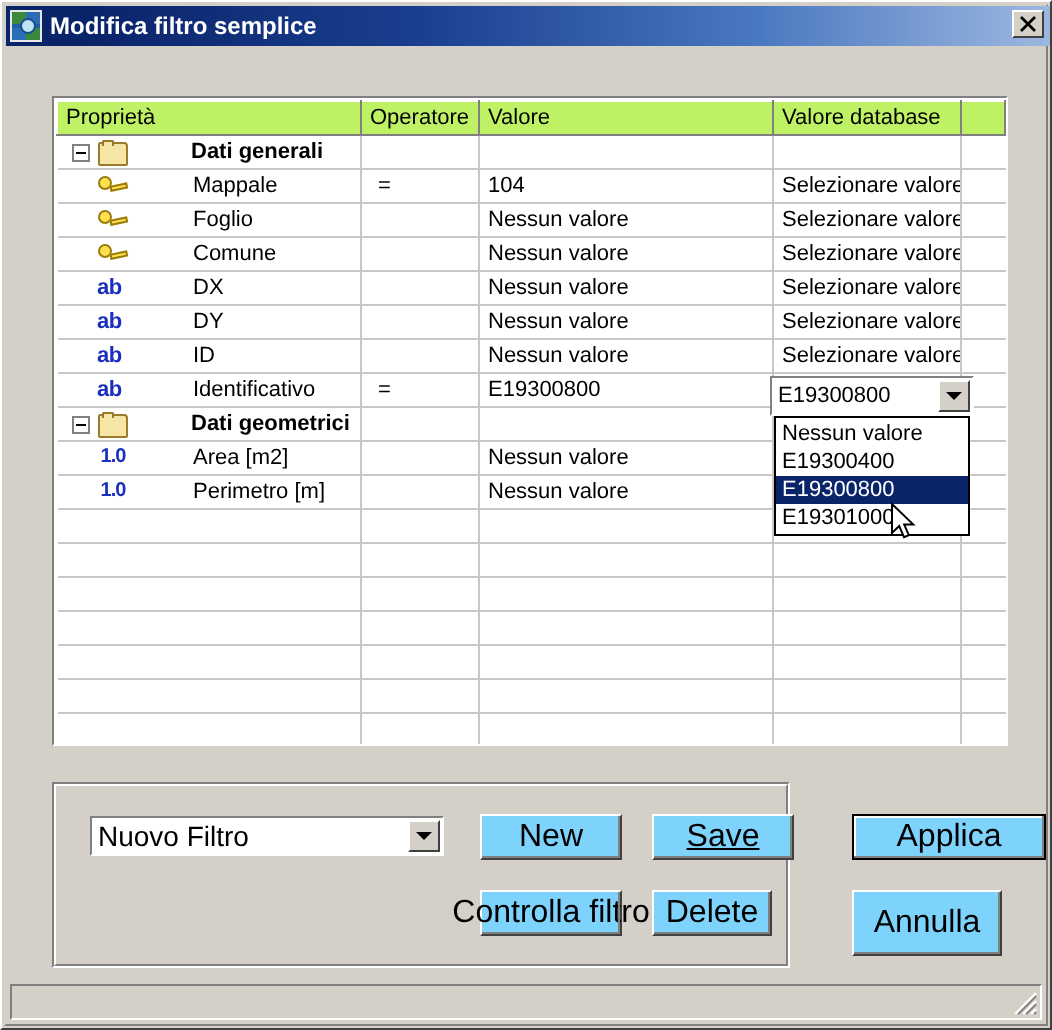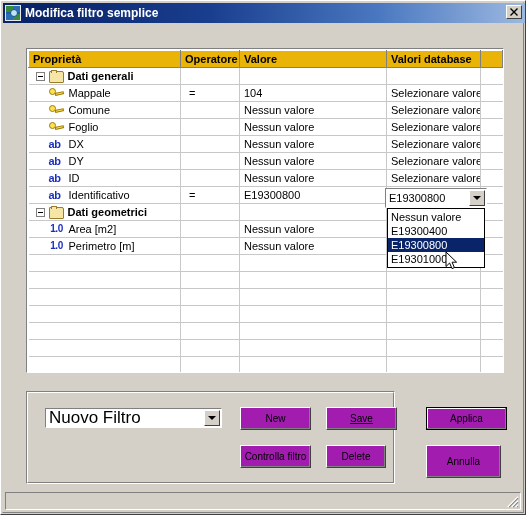--- a/index.html
+++ b/index.html
@@ -111,30 +111,30 @@
     left: 1px; top: 1px;
     width: 474px;
     border-collapse: collapse;
     table-layout: fixed;
     background: #ffffff;
   }
 
   
   .hdr-row { height: 17px; }
   .hdr-cell {
-    background: #eab308;
+    background: #bef264;
     border-top: 1px solid #ffffff;
     border-left: 1px solid #ffffff;
     border-right: 1px solid #808080;
     border-bottom: 1px solid #808080;
     font-size: 11px;
     color: #000;
     text-align: left;
     padding: 0 0 0 4px;
-    font-weight: bold;
+    font-weight: normal;
     box-sizing: border-box;
     height: 17px;
     overflow: hidden;
     white-space: nowrap;
   }
 
   
   .row { height: 17px; }
   .cell {
     border-right: 1px solid #c8c8c8;
@@ -210,21 +210,21 @@
   .icn-ab {
     color: #1a2fc0; font-weight: bold; font-size: 11px;
     line-height: 14px; text-align: left; width: 16px;
     letter-spacing: -0.3px;
   }
   .icn-num {
     color: #1a2fc0; font-weight: bold; font-size: 10px;
     line-height: 14px; text-align: center; width: 16px;
     letter-spacing: -0.5px;
   }
-  .prop-label { white-space: nowrap; }
+  .prop-label { white-space: nowrap; margin-left: 28px; }
 
   
   #grid-combo {
     position: absolute;
     left: 384px; top: 187px;
     width: 102px; height: 20px;
     background: #ffffff;
     border-top: 1px solid #808080;
     border-left: 1px solid #808080;
     border-right: 1px solid #ffffff;
@@ -311,34 +311,34 @@
     background: #ffffff;
     border-top: 1px solid #808080;
     border-left: 1px solid #808080;
     border-right: 1px solid #ffffff;
     border-bottom: 1px solid #ffffff;
     box-sizing: border-box;
     display: flex; align-items: center;
     z-index: 5;
   }
   #filter-combo .combo-text {
-    flex: 1; padding-left: 3px; font-size: 17px; color: #000;
+    flex: 1; padding-left: 3px; font-size: 14px; color: #000;
     white-space: nowrap; overflow: hidden;
   }
 
   
   .btn {
     position: absolute;
-    background: #a21caf;
+    background: #7dd3fc;
     border-top: 1px solid #ffffff;
     border-left: 1px solid #ffffff;
     border-right: 1px solid #404040;
     border-bottom: 1px solid #404040;
     box-sizing: border-box;
-    font-size: 10px;
+    font-size: 16px;
     color: #000000;
     display: flex; align-items: center; justify-content: center;
     font-family: "Liberation Sans", sans-serif;
     cursor: default;
     z-index: 5;
     white-space: nowrap;
   }
   .btn .inner {
     position: absolute; left: 0; top: 0; right: 0; bottom: 0;
     border-right: 1px solid #808080;
@@ -356,21 +356,21 @@
     border-right: 1px solid #404040;
     border-bottom: 1px solid #404040;
     box-sizing: border-box;
     pointer-events: none;
   }
 
   #btn-new        { left: 239px; top: 406px; width: 71px; height: 23px; }
   #btn-save       { left: 325px; top: 406px; width: 71px; height: 23px; text-decoration: underline; }
   #btn-controlla  { left: 239px; top: 444px; width: 71px; height: 23px; }
   #btn-delete     { left: 325px; top: 444px; width: 60px; height: 23px; }
-  #btn-applica    { left: 425px; top: 406px; width: 81px; height: 23px; }
+  #btn-applica    { left: 425px; top: 406px; width: 97px; height: 23px; }
   #btn-annulla    { left: 425px; top: 444px; width: 75px; height: 33px; }
 
   
   #statusbar {
     position: absolute;
     left: 4px; bottom: 4px;
     width: 516px; height: 18px;
     background: #d4d0c8;
     border-top: 1px solid #808080;
     border-left: 1px solid #808080;
@@ -413,21 +413,21 @@
           <col style="width:59px">
           <col style="width:147px">
         <col style="width:94px">
           <col style="width:22px">
       </colgroup>
       <thead>
         <tr class="hdr-row">
           <th class="hdr-cell">Proprietà</th>
           <th class="hdr-cell">Operatore</th>
           <th class="hdr-cell">Valore</th>
-          <th class="hdr-cell">Valori database</th>
+          <th class="hdr-cell">Valore database</th>
           <th class="hdr-cell"></th>
         </tr>
       </thead>
       <tbody id="grid-body">
           <tr class="row">
             <td class="cell grp">
               <div class="prop-inner">
                 <span class="expander"></span>
                 <span class="icn icn-folder"></span>
                 <span class="prop-label">Dati generali</span>
@@ -449,34 +449,34 @@
             <td class="cell op">=</td>
             <td class="cell">104</td>
             <td class="cell">Selezionare valore</td>
             <td class="cell nob"></td>
           </tr>
           <tr class="row">
             <td class="cell">
               <div class="prop-inner">
                 <span class="indent"></span>
                 <span class="icn icn-key"></span>
-                <span class="prop-label">Comune</span>
+                <span class="prop-label">Foglio</span>
               </div>
             </td>
             <td class="cell op"></td>
             <td class="cell">Nessun valore</td>
             <td class="cell">Selezionare valore</td>
             <td class="cell nob"></td>
           </tr>
           <tr class="row">
             <td class="cell">
               <div class="prop-inner">
                 <span class="indent"></span>
                 <span class="icn icn-key"></span>
-                <span class="prop-label">Foglio</span>
+                <span class="prop-label">Comune</span>
               </div>
             </td>
             <td class="cell op"></td>
             <td class="cell">Nessun valore</td>
             <td class="cell">Selezionare valore</td>
             <td class="cell nob"></td>
           </tr>
           <tr class="row">
             <td class="cell">
               <div class="prop-inner">

